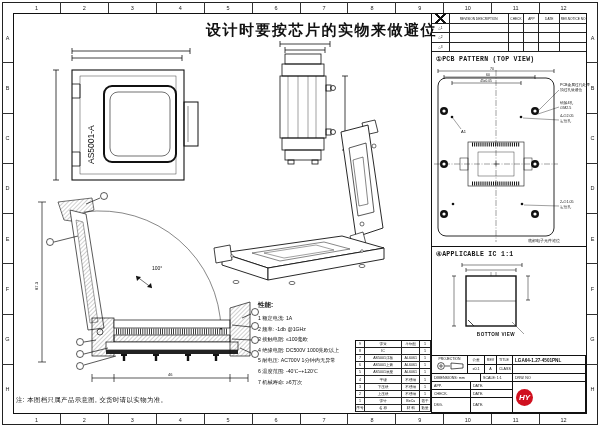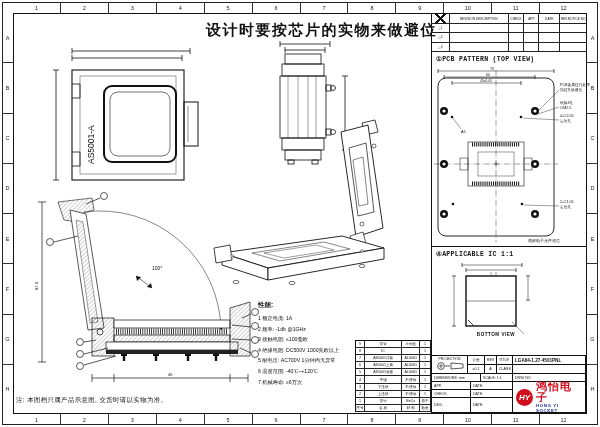--- a/index.html
+++ b/index.html
@@ -474,19 +474,15 @@
   <div class="cell" style="left:480px;top:373px;width:33px;height:9px;">SCALE: 1:1</div>
   <div class="cell" style="left:512px;top:373px;width:74px;height:9px;">DRW. NO</div>
   <div class="cell" style="left:431px;top:381px;width:40px;height:9px;">APP.</div>
   <div class="cell" style="left:470px;top:381px;width:43px;height:9px;">DATE.</div>
   <div class="cell" style="left:431px;top:389px;width:40px;height:9px;">CHECK.</div>
   <div class="cell" style="left:470px;top:389px;width:43px;height:9px;">DATE.</div>
   <div class="cell" style="left:431px;top:397px;width:40px;height:16px;">DSG.</div>
   <div class="cell" style="left:470px;top:397px;width:43px;height:16px;">DATE.</div>
   <div class="logo-cell" style="left:512px;top:381px;width:74px;height:32px;">
     <div class="logo-circle">HY</div>
-    <div class="logo-txt">
-      <div class="logo-cn">鸿怡电子</div>
-      <div class="logo-en">HONG YI SOCKET</div>
-    </div>
   </div>
 
 </div>
 
 </body></html>

